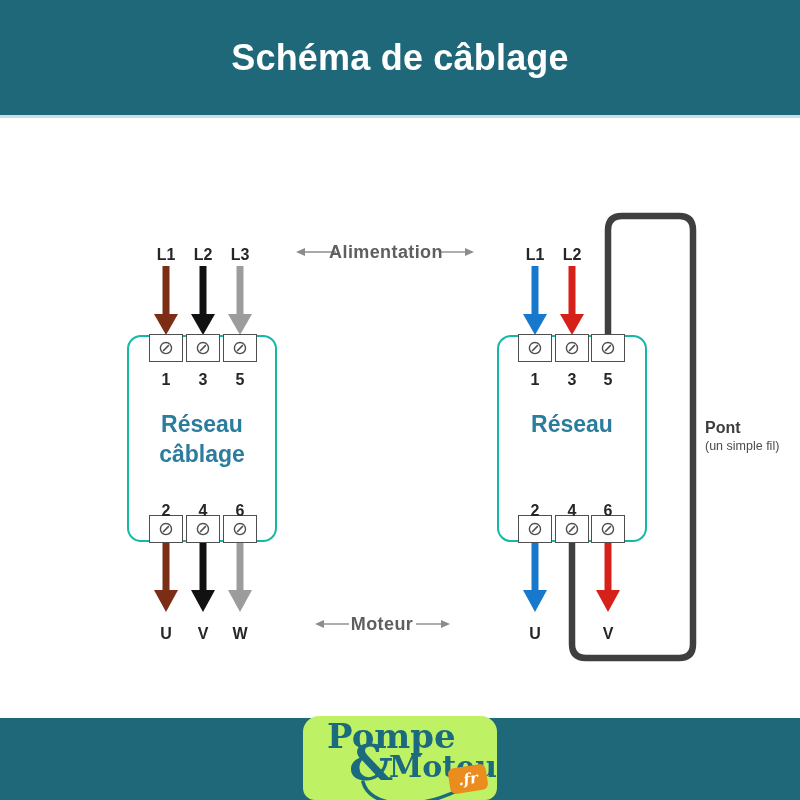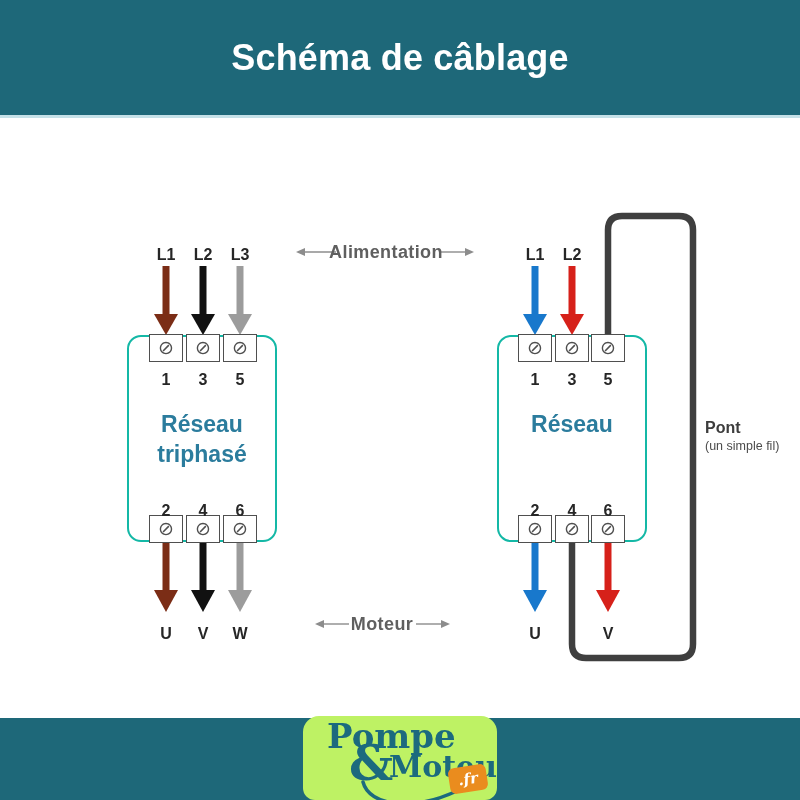--- a/index.html
+++ b/index.html
@@ -147,21 +147,21 @@
   <span class="flow" style="left:382px;top:624px">Moteur</span>
 
   <div class="pont-block">
     <div class="pont-title">Pont</div>
     <div class="pont-sub">(un simple fil)</div>
   </div>
 
   <div class="breaker" style="left:127px;top:335px">
     <div class="breaker-label">
       <div>Réseau</div>
-      <div>triphasé</div>
+      <div>câblage</div>
     </div>
   </div>
 
   <div class="breaker" style="left:497px;top:335px">
     <div class="breaker-label">
       <div>Réseau</div>
     </div>
   </div>
 
   <div class="term" style="left:149px;top:334px">

